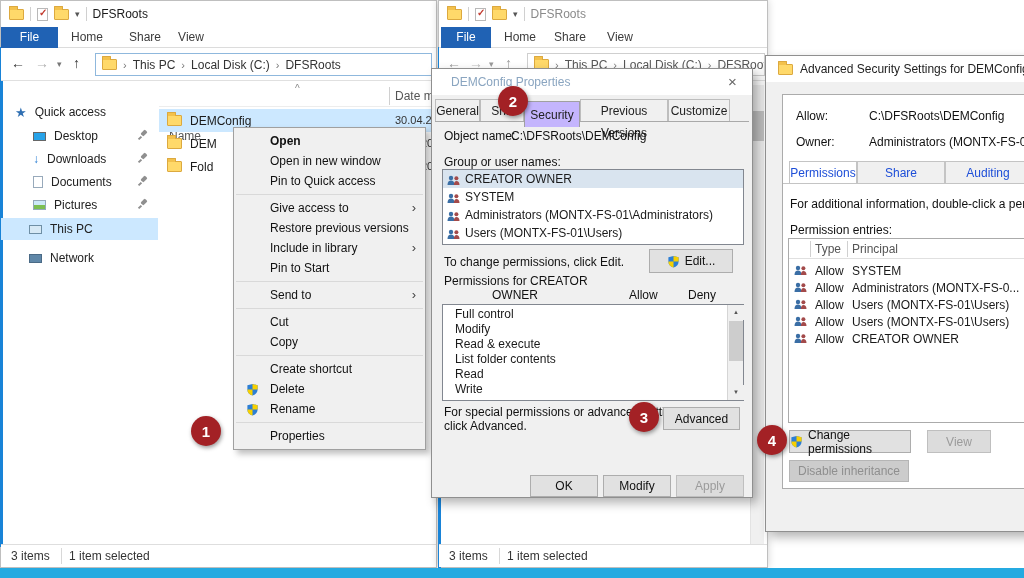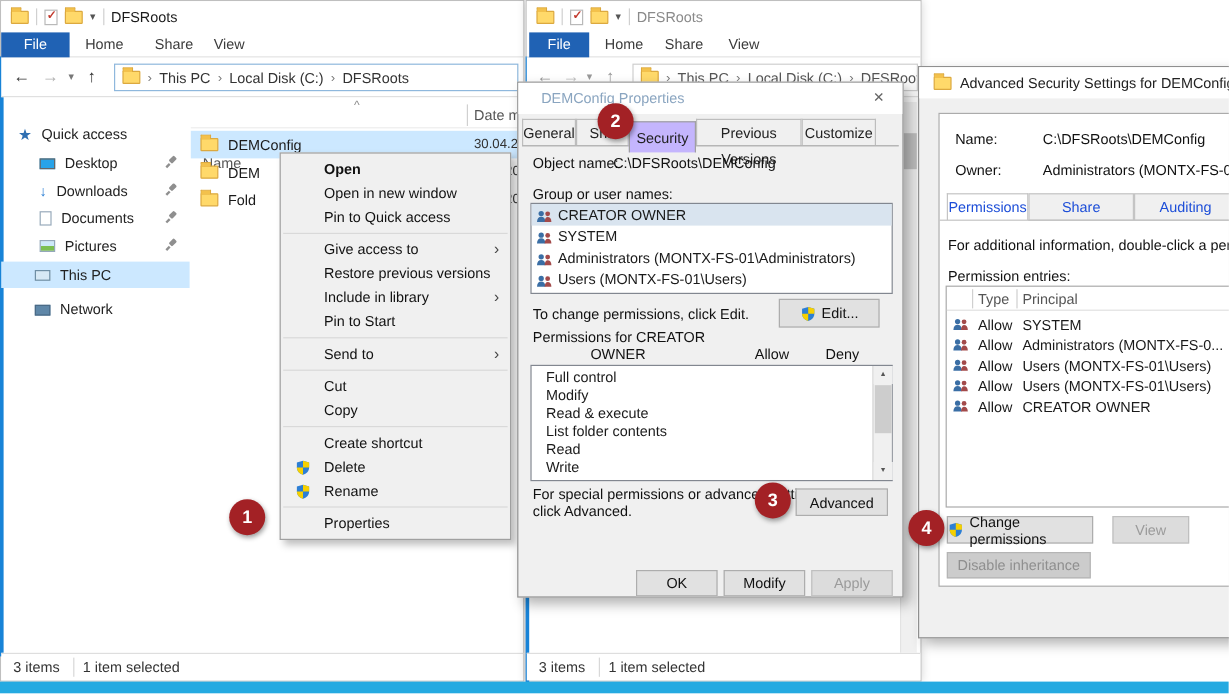--- a/index.html
+++ b/index.html
@@ -372,21 +372,21 @@
     </div>
 </div>
 
 <div class="dlg" style="left:765px;top:55px;width:400px;height:477px;z-index:30;">
   <div class="dlg-title">
     <span class="folder" style="position:absolute;left:12px;top:8px;"></span>
     <span class="lbl" style="left:34px;top:6px;color:#222;">Advanced Security Settings for DEMConfig</span>
   </div>
   <div class="adv-panel" style="left:16px;top:38px;width:368px;height:395px;"></div>
 
-  <span class="lbl" style="left:30px;top:53px;">Name:</span>
+  <span class="lbl" style="left:30px;top:53px;">Allow:</span>
   <span class="lbl" style="left:103px;top:53px;">C:\DFSRoots\DEMConfig</span>
   <span class="lbl" style="left:30px;top:79px;">Owner:</span>
   <span class="lbl" style="left:103px;top:79px;">Administrators (MONTX-FS-01\Administrators)</span>
 
   <span class="atab active" style="left:23px;width:68px;">Permissions</span>
   <span class="atab" style="left:91px;width:88px;">Share</span>
   <span class="atab" style="left:179px;width:86px;">Auditing</span>
   <div style="position:absolute;left:17px;top:127px;width:366px;border-top:1px solid #c4c4c4;"></div>
 
   <span class="lbl" style="left:24px;top:141px;width:370px;overflow:hidden;display:inline-block;">For additional information, double-click a permission entry.</span>

